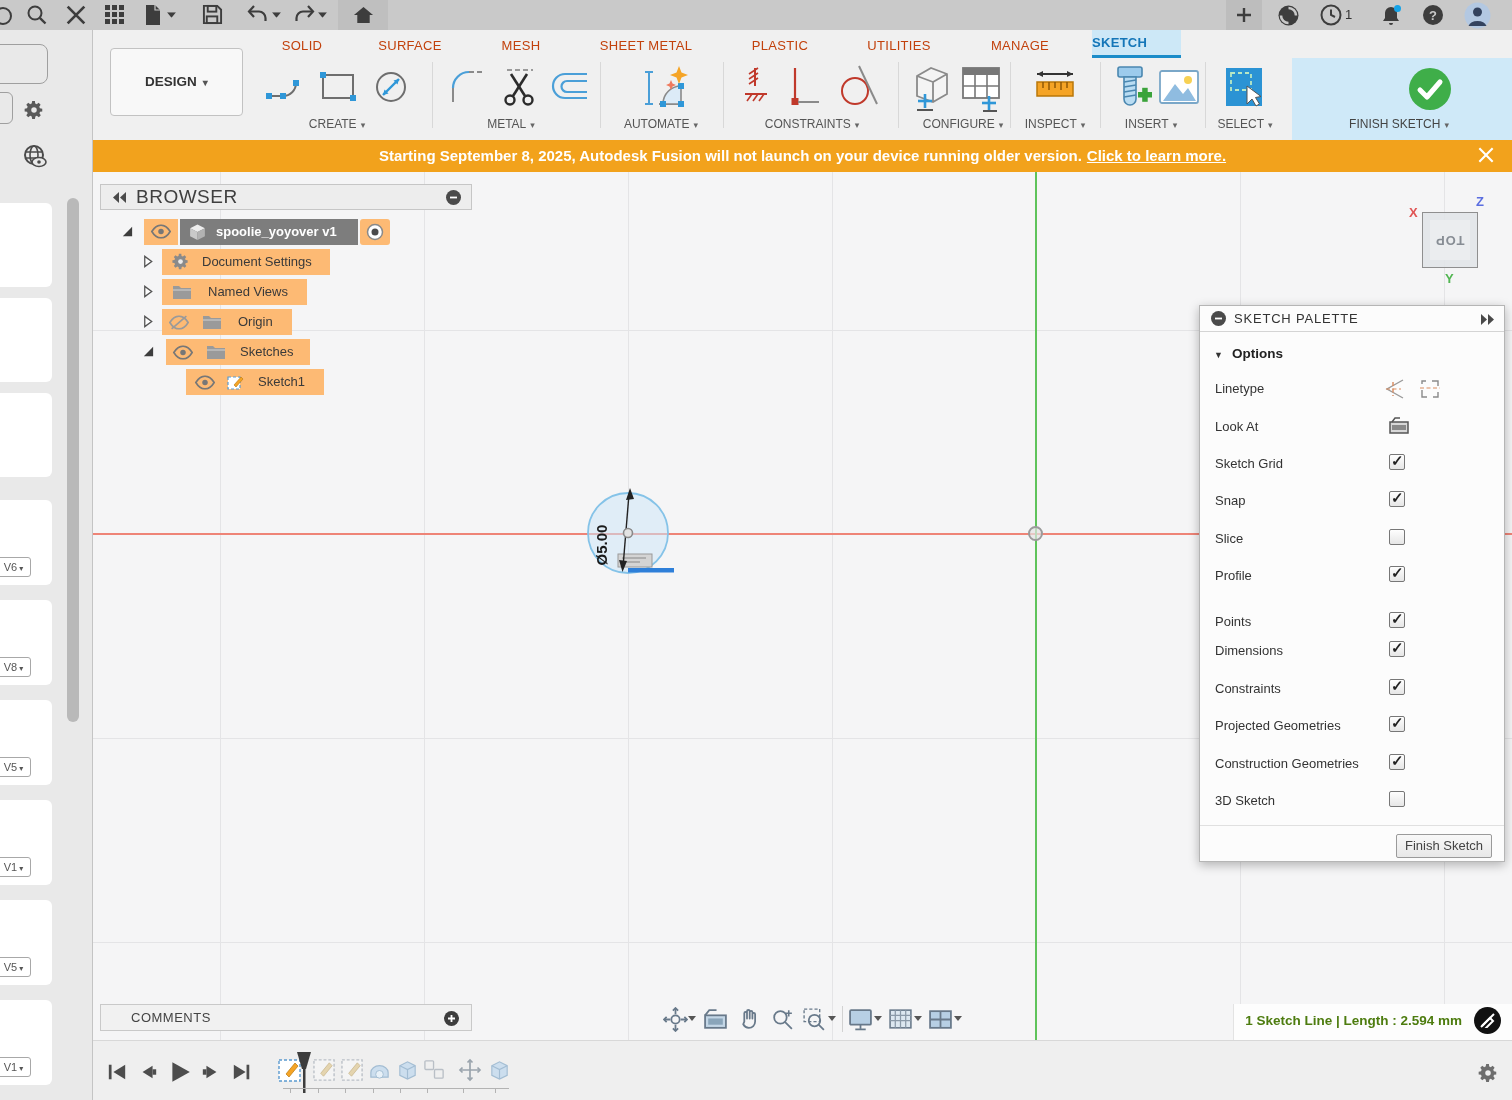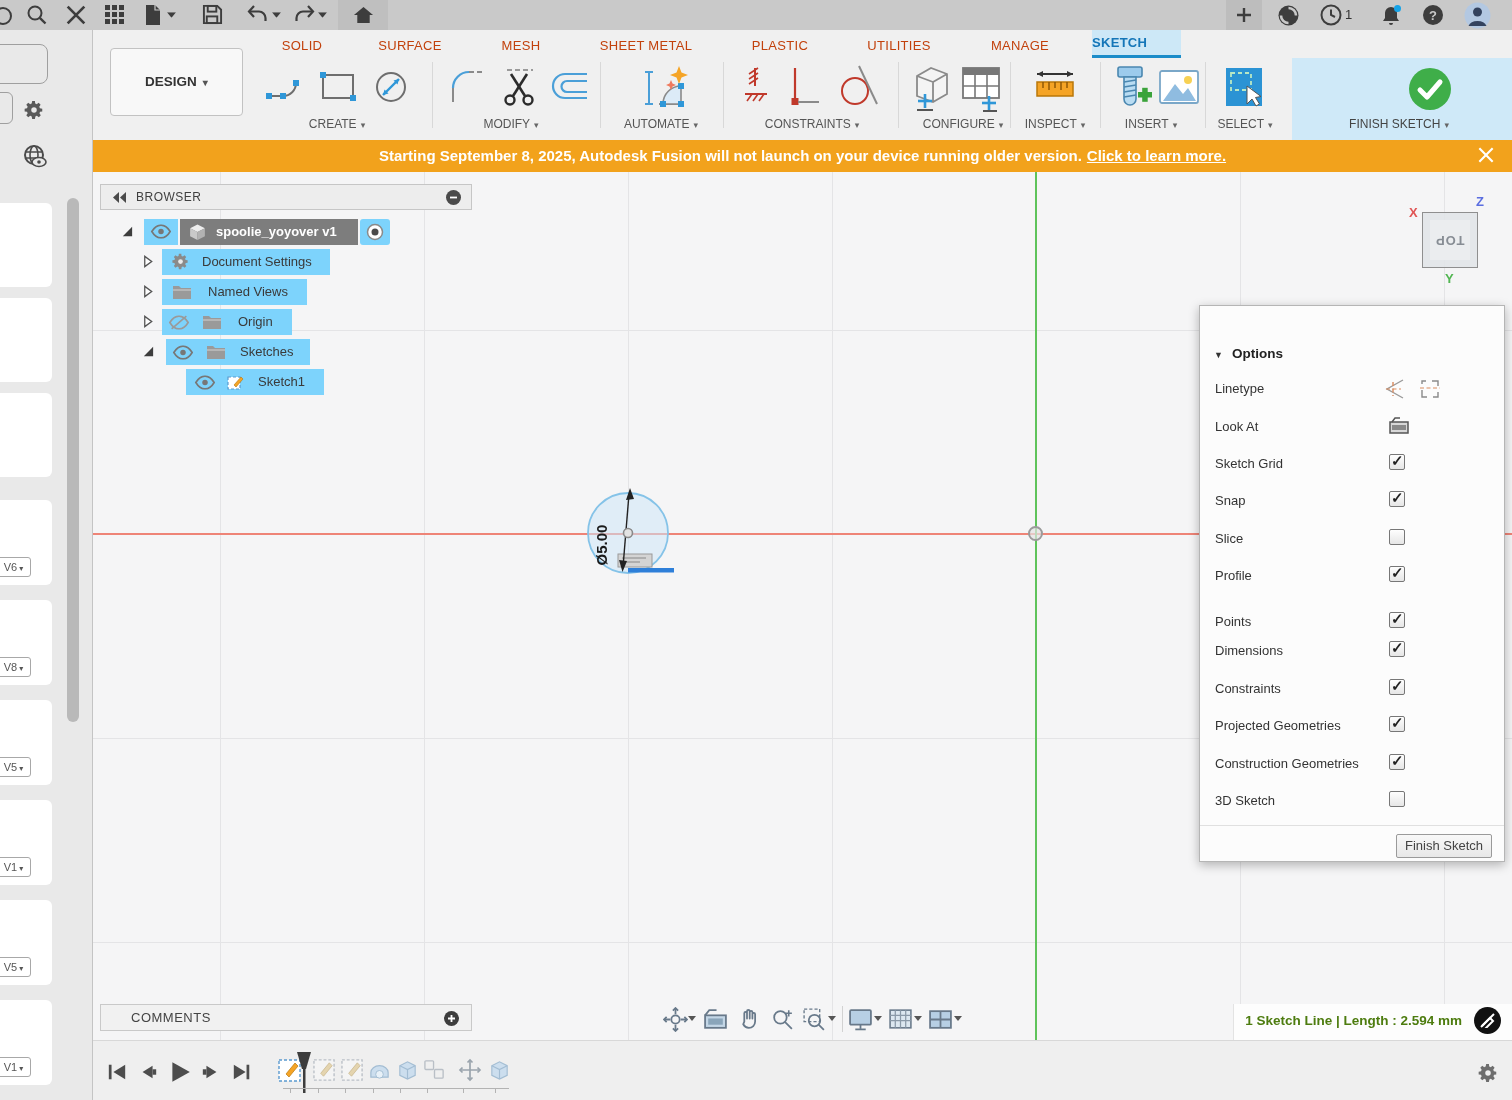--- a/index.html
+++ b/index.html
@@ -38,22 +38,22 @@
 .gh{position:absolute;left:0;height:1px;width:1419px;background:#e4e4e6}
 #xaxis{position:absolute;left:0;top:361px;width:1419px;height:1.5px;background:#ee8477}
 #yaxis{position:absolute;left:942px;top:0;width:1.5px;height:868px;background:#5fc35a}
 #origin{position:absolute;left:935px;top:354px;width:15px;height:15px;border:2px solid #9b9b9b;border-radius:50%;background:rgba(228,228,228,.7)}
 
 #vcube{position:absolute;left:1329px;top:40px;width:56px;height:56px;background:rgba(226,229,232,.92);border:1px solid #8f8f8f}
 #vcube .inner{position:absolute;left:7px;top:7px;right:7px;bottom:7px;background:#ebedef;display:flex;align-items:center;justify-content:center}
 #vcube .face{transform:rotate(180deg);color:#878d94;font-weight:bold;font-size:13px;letter-spacing:1px}
 .axlabel{position:absolute;font-weight:bold;font-size:13px}
 
-#bheader{position:absolute;left:100px;top:184px;width:372px;height:26px;background:#ededed;border:1px solid #c6c6c6;font-size:12px;color:#3f3f3f;letter-spacing:.5px;line-height:24px}
-.pill{position:absolute;background:#7dd3fc;height:26px}
+#bheader{position:absolute;left:100px;top:184px;width:372px;height:26px;background:#ededed;border:1px solid #c6c6c6;font-size:19px;color:#3f3f3f;letter-spacing:.5px;line-height:24px}
+.pill{position:absolute;background:#fdba74;height:26px}
 .btext{font-size:13px;color:#3a3a3a;position:absolute;top:5px;white-space:nowrap}
 #rootbar{position:absolute;left:180px;top:219px;width:178px;height:26px;background:#7d7d7d}
 #rootbar span{color:#fff;font-weight:bold;font-size:13px;position:absolute;left:36px;top:5px;white-space:nowrap}
 
 #palette{position:absolute;left:1199px;top:305px;width:306px;height:557px;background:#fcfcfc;border:1px solid #b5b5b5;box-shadow:0 3px 10px rgba(0,0,0,.28)}
 #pheader{position:absolute;left:0;top:0;width:100%;height:26px;border-bottom:1px solid #d4d4d4;font-size:13px;color:#333;letter-spacing:.8px;line-height:25px}
 #poptions{position:absolute;left:14px;top:40px;font-size:13.5px;font-weight:bold;color:#222}
 #poptions:before{content:"▼";font-size:9px;margin-right:9px;color:#333}
 .prow{position:absolute;left:0;width:100%;height:20px}
 .plabel{position:absolute;left:15px;font-size:13px;color:#333;white-space:nowrap}
@@ -292,21 +292,21 @@
         <circle cx="13" cy="36" r="4.5" fill="none" stroke="#2b2b2b" stroke-width="2.4"></circle>
         <circle cx="31" cy="36" r="4.5" fill="none" stroke="#2b2b2b" stroke-width="2.4"></circle>
       </svg>
     </span>
   <span class="ticon" style="left:452px">
       <svg width="46" height="46" viewBox="0 0 46 46">
         <path d="M42 10 H20 A12 12 0 0 0 20 34 H42" fill="none" stroke="#4a9fd8" stroke-width="2.2"></path>
         <path d="M42 17 H22 A5.5 5.5 0 0 0 22 28 H42" fill="none" stroke="#4a9fd8" stroke-width="2.2"></path>
       </svg>
     </span>
-  <span class="glabel" style="left:418px">MODIFY</span>
+  <span class="glabel" style="left:418px">METAL</span>
   <div class="gdiv" style="left:507px"></div>
 
   <span class="ticon" style="left:548px">
       <svg width="50" height="48" viewBox="0 0 50 48">
         <line x1="8" y1="8" x2="8" y2="40" stroke="#4a9fd8" stroke-width="2"></line>
         <line x1="4" y1="8" x2="12" y2="8" stroke="#4a9fd8" stroke-width="2"></line>
         <line x1="4" y1="40" x2="12" y2="40" stroke="#4a9fd8" stroke-width="2"></line>
         <path d="M18 40 H42" stroke="#8a8a8a" stroke-width="2"></path>
         <path d="M22 40 A18 18 0 0 1 40 22 V40 Z" fill="#dcebf7" stroke="#8a8a8a" stroke-width="1.6"></path>
         <rect x="19" y="37" width="6" height="6" fill="#2f97d8"></rect>
@@ -562,20 +562,31 @@
       <use href="#i-eye"></use>
     </svg>
   <svg style="position:absolute;left:40px;top:4px" width="18" height="18" viewBox="0 0 18 18">
       <rect x="2" y="4" width="12" height="12" fill="#fff" stroke="#5b9bd0" stroke-width="1.2" stroke-dasharray="3 2"></rect>
       <polygon points="8,12 15,4 17,6 10,14" fill="#f5a426" stroke="#b97708" stroke-width=".6"></polygon>
     </svg>
   <span class="btext" style="left:72px">Sketch1</span>
 </div>
 
 <div id="palette">
+  <div id="pheader">
+    <svg style="position:absolute;left:11px;top:5px" width="15" height="15" viewBox="0 0 15 15">
+        <circle cx="7.5" cy="7.5" r="7.5" fill="#4a4a4a"></circle>
+        <rect x="4" y="6.6" width="7" height="1.8" fill="#fff"></rect>
+      </svg>
+    <span style="position:absolute;left:34px">SKETCH PALETTE</span>
+    <svg style="position:absolute;right:9px;top:8px" width="14" height="11" viewBox="0 0 14 11">
+        <polygon points="0,0 0,11 6,5.5" fill="#4a4a4a"></polygon>
+        <polygon points="7,0 7,11 13,5.5" fill="#4a4a4a"></polygon>
+      </svg>
+  </div>
   <div id="poptions">Options</div>
 
   <div class="prow" style="top:75px">
       <span class="plabel">Linetype</span>
     <span style="position:absolute;left:183px;top:-3px">
         <svg width="24" height="22" viewBox="0 0 24 22">
           <path d="M20 2 L4 11 L20 20" fill="none" stroke="#9a9a9a" stroke-width="1.4"></path>
           <path d="M10 4 L10 18" stroke="#d98b5f" stroke-width="1.4" stroke-dasharray="4 2.5"></path>
           <path d="M3 11 H18" stroke="#d98b5f" stroke-width="1.2" stroke-dasharray="4 2.5"></path>
         </svg>

